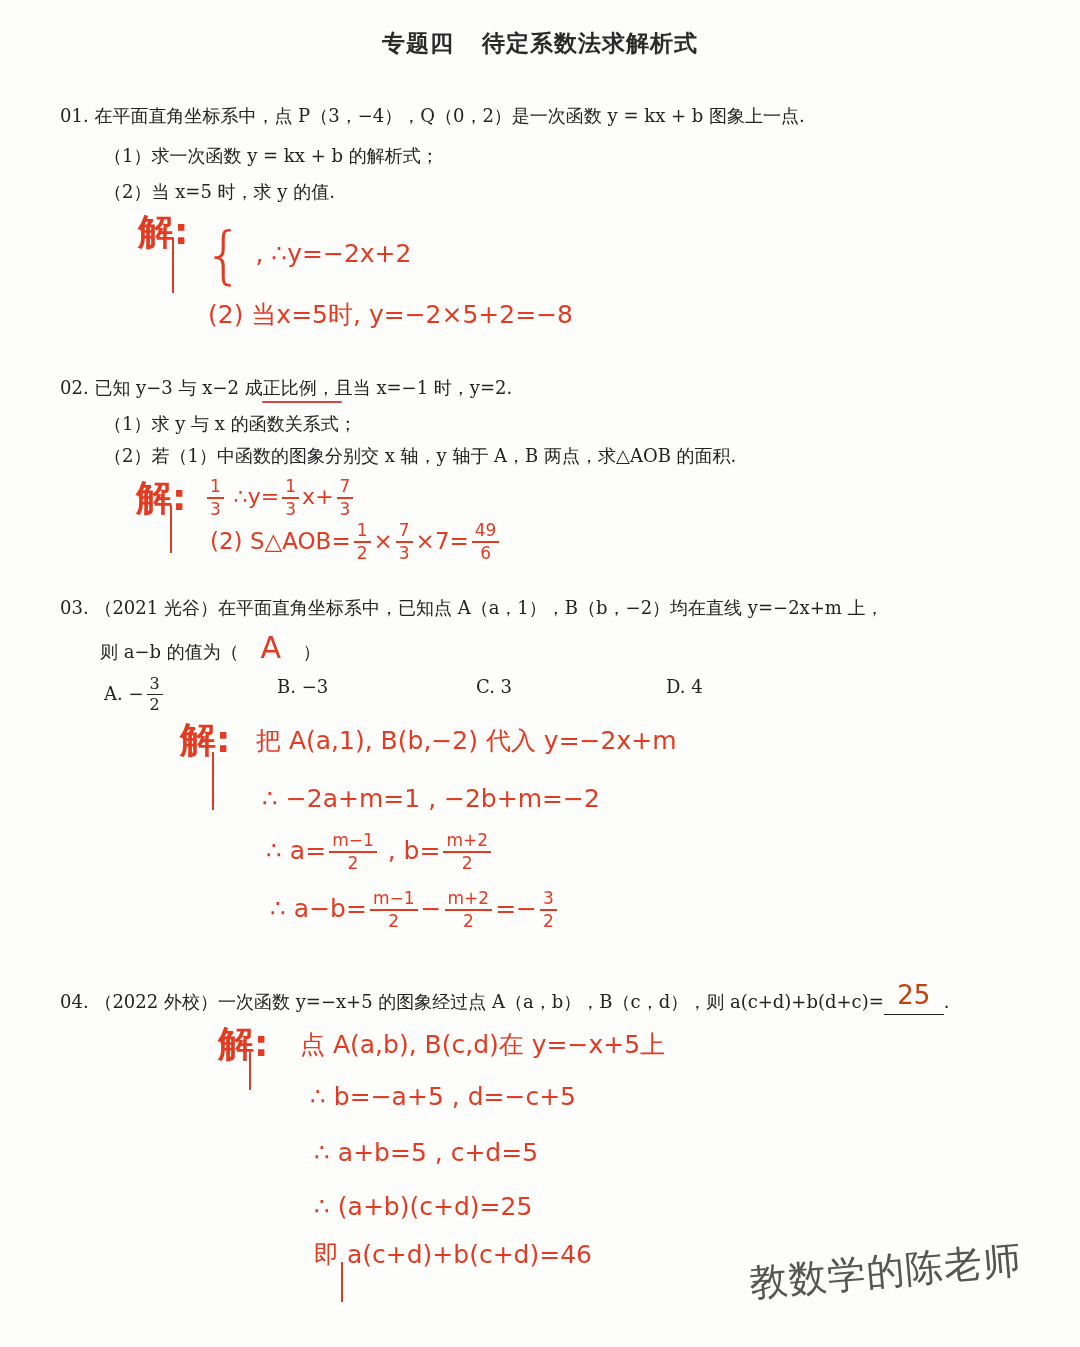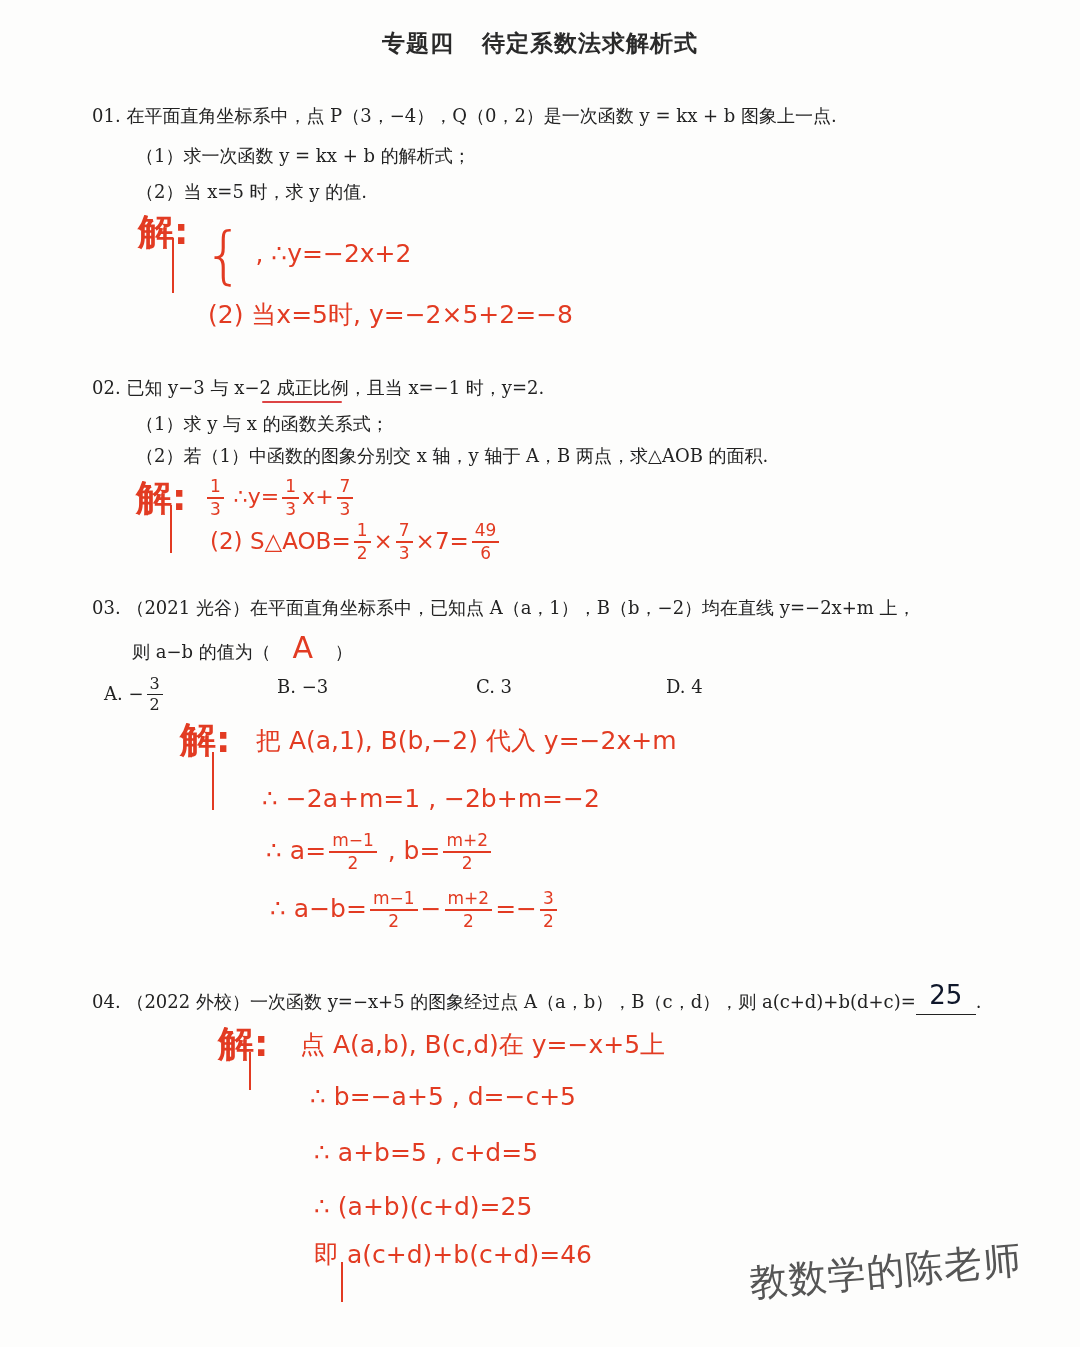--- a/index.html
+++ b/index.html
@@ -5,35 +5,35 @@
   html, body { margin: 0; padding: 0; }
   body {
     width: 1080px; height: 1347px; background: #fdfdfc; position: relative; overflow: hidden;
     font-family: "DejaVu Serif", "Liberation Serif", serif; color: #222;
   }
   .title {
     position: absolute; top: 28px; left: 0; width: 1080px; text-align: center;
     font-size: 23px; font-weight: bold; color: #2a2a2a; letter-spacing: 1px;
   }
   .title .gap { display: inline-block; width: 28px; }
-  .line { position: absolute; font-size: 18px; white-space: nowrap; color: #222; margin-left: 32px; }
+  .line { position: absolute; font-size: 18px; white-space: nowrap; color: #222; }
   .hw { position: absolute; color: #e23b22; font-family: "DejaVu Sans", sans-serif; white-space: nowrap; }
   .hw-lg { font-size: 25px; }
   .jie { font-size: 36px; font-weight: bold; }
   .stem { position: absolute; width: 2px; background: #e23b22; }
   .frac { display: inline-flex; flex-direction: column; align-items: center; vertical-align: middle; line-height: 1; margin: 0 3px; }
   .frac .num { border-bottom: 2px solid currentColor; padding: 0 3px 2px; }
   .frac .den { padding-top: 2px; }
   .frac.small { font-size: 17px; }
   .brace { display: inline-flex; align-items: center; vertical-align: middle; }
   .brace .b { font-size: 62px; line-height: 1; font-weight: 200; margin-right: 4px; }
   .brace .eqs { display: flex; flex-direction: column; line-height: 1.15; }
   .underline-red { position: absolute; height: 2px; background: #d44; border-radius: 2px; }
   .blank { display: inline-block; border-bottom: 1px solid #222; min-width: 60px; text-align: center; position: relative; }
-  .blank .ans { color: #0f172a; font-family: "DejaVu Sans", sans-serif; font-size: 26px; position: relative; top: -4px; }
+  .blank .ans { color: #c2410c; font-family: "DejaVu Sans", sans-serif; font-size: 26px; position: relative; top: -4px; }
   .choice { position: absolute; font-size: 18px; }
   .watermark {
     position: absolute; left: 752px; top: 1258px; font-family: "DejaVu Sans", sans-serif;
     font-size: 38px; color: #555; transform: rotate(-5deg); transform-origin: left bottom; letter-spacing: 1px;
   }
 </style>
 </head>
 <body>
 
 <div class="title">

